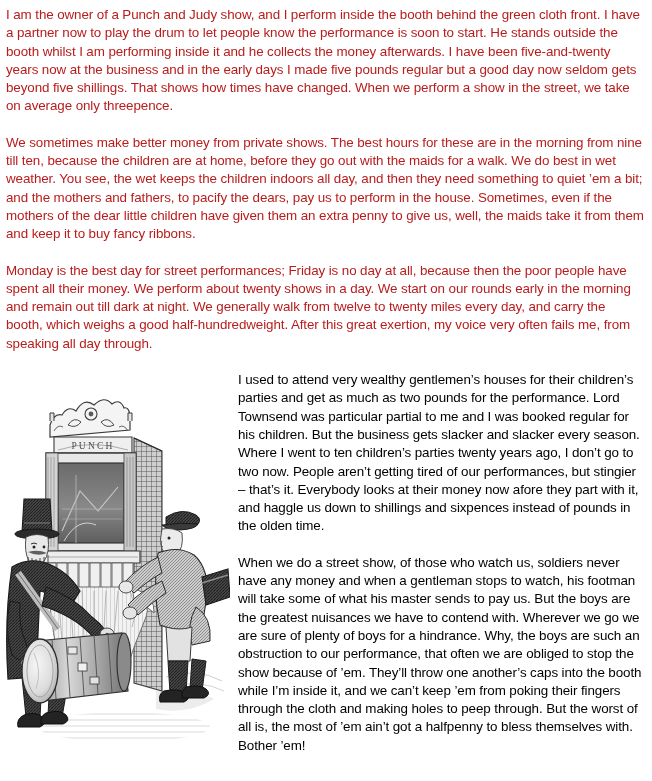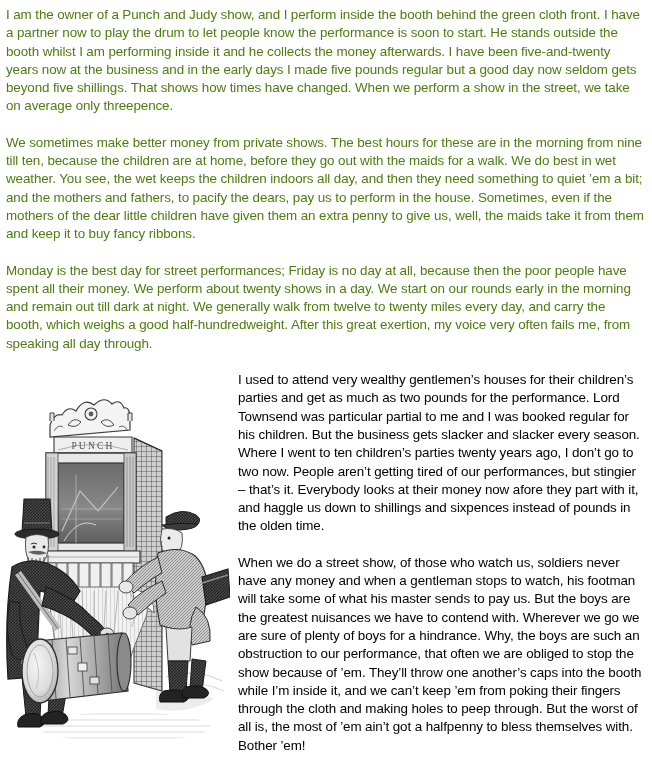--- a/index.html
+++ b/index.html
@@ -34,21 +34,21 @@
     padding-right: 2px;
     color: #000;
   }
 
   
   .body-para {
     font-size: 13.4px;
     line-height: 18.3px;
     letter-spacing: -0.1px;
     margin: 0 0 18px 0;
-    color: #4d7c0f;
+    color: #b91c1c;
   }
   .body-para:last-child { margin-bottom: 0; }
 
   
   .figure-block {
     margin-top: 2px;
   }
   .engraving {
     float: left;
     width: 224px;

